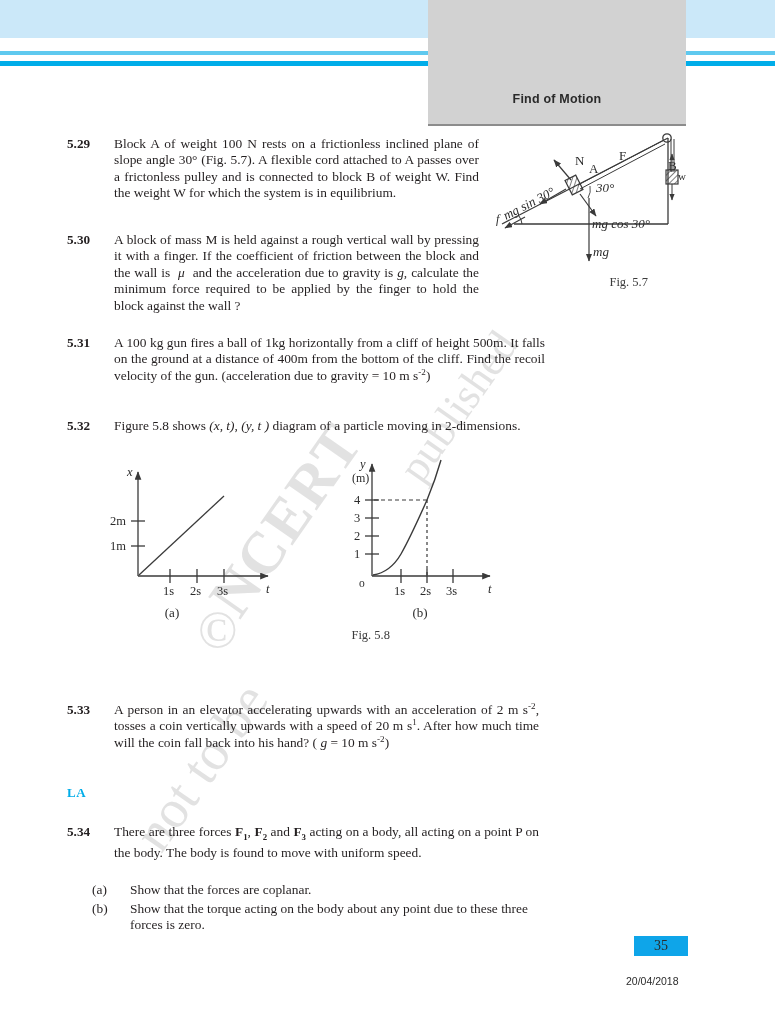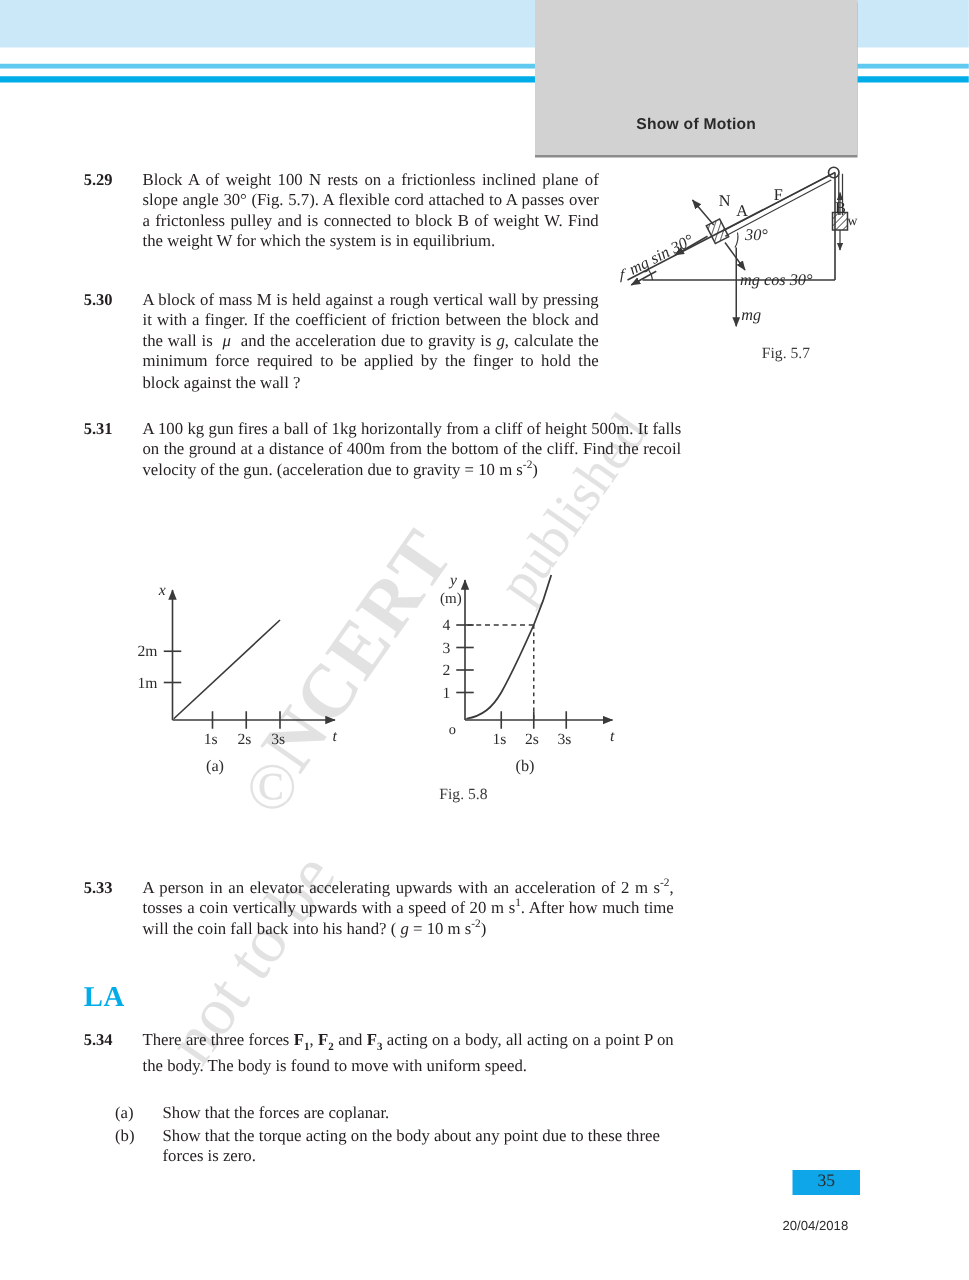--- a/index.html
+++ b/index.html
@@ -131,21 +131,21 @@
   sup { font-size: 0.68em; vertical-align: super; line-height: 0; }
   .bfsub { font-weight: bold; }
   .bfsub sub { font-size: 0.66em; font-weight: bold; }
 
   
   #section-la {
     position: absolute;
     left: 67px; top: 785px;
     font-family: "Liberation Serif", serif;
     font-weight: bold;
-    font-size: 23px;
+    font-size: 13px;
     color: #00ade9;
     letter-spacing: 0.5px;
   }
 
   
   .subitem {
     position: absolute;
     font-size: 13.4px;
     line-height: 16.4px;
   }
@@ -197,21 +197,21 @@
 <body>
 
 <div id="header-band">
   <div class="band-pale-top"></div>
   <div class="band-mid"></div>
   <div class="band-gap"></div>
   <div class="band-strong"></div>
 </div>
 
 <div id="chapter-tab">
-  <div class="tab-title">Show of Motion</div>
+  <div class="tab-title">Find of Motion</div>
 </div>
 
 <div id="watermark">
   <div class="wm-line" id="wm-ncert">NCERT</div>
   <div class="wm-line" id="wm-published">published</div>
   <div class="wm-line" id="wm-nottobe">not to be</div>
   <div class="wm-line" id="wm-copy">©</div>
 </div>
 
 <div id="content">
@@ -224,20 +224,24 @@
   <div class="qblock" style="left:67px; top:232px; width:412px;">
     <span class="qnum">5.30</span>
     <div class="qtext">A block of mass M is held against a rough vertical wall by pressing it with a finger. If the coefficient of friction between the block and the wall is <em>&nbsp;μ&nbsp;</em> and the acceleration due to gravity is <em>g</em>, calculate the minimum force required to be applied by the finger to hold the block against the wall ?</div>
   </div>
 
   <div class="qblock" style="left:67px; top:335px; width:478px;">
     <span class="qnum">5.31</span>
     <div class="qtext">A 100 kg gun fires a ball of 1kg horizontally from a cliff of height 500m. It falls on the ground at a distance of 400m from the bottom of the cliff. Find the recoil velocity of the gun. (acceleration due to gravity = 10 m s<sup>-2</sup>)</div>
   </div>
 
+  <div class="qblock" style="left:67px; top:418px; width:478px;">
+    <span class="qnum">5.32</span>
+    <div class="qtext">Figure 5.8 shows <em>(x, t)</em>, <em>(y, t )</em> diagram of a particle moving in 2-dimensions.</div>
+  </div>
 
 
   <div class="qblock" style="left:67px; top:702px; width:472px;">
     <span class="qnum">5.33</span>
     <div class="qtext">A person in an elevator accelerating upwards with an acceleration of 2 m s<sup>-2</sup>, tosses a coin vertically upwards with a speed of 20 m s<sup>1</sup>. After how much time will the coin fall back into his hand? ( <em>g</em> = 10 m s<sup>-2</sup>)</div>
   </div>
 
   <div id="section-la">LA</div>
 
   <div class="qblock" style="left:67px; top:824px; width:472px;">

